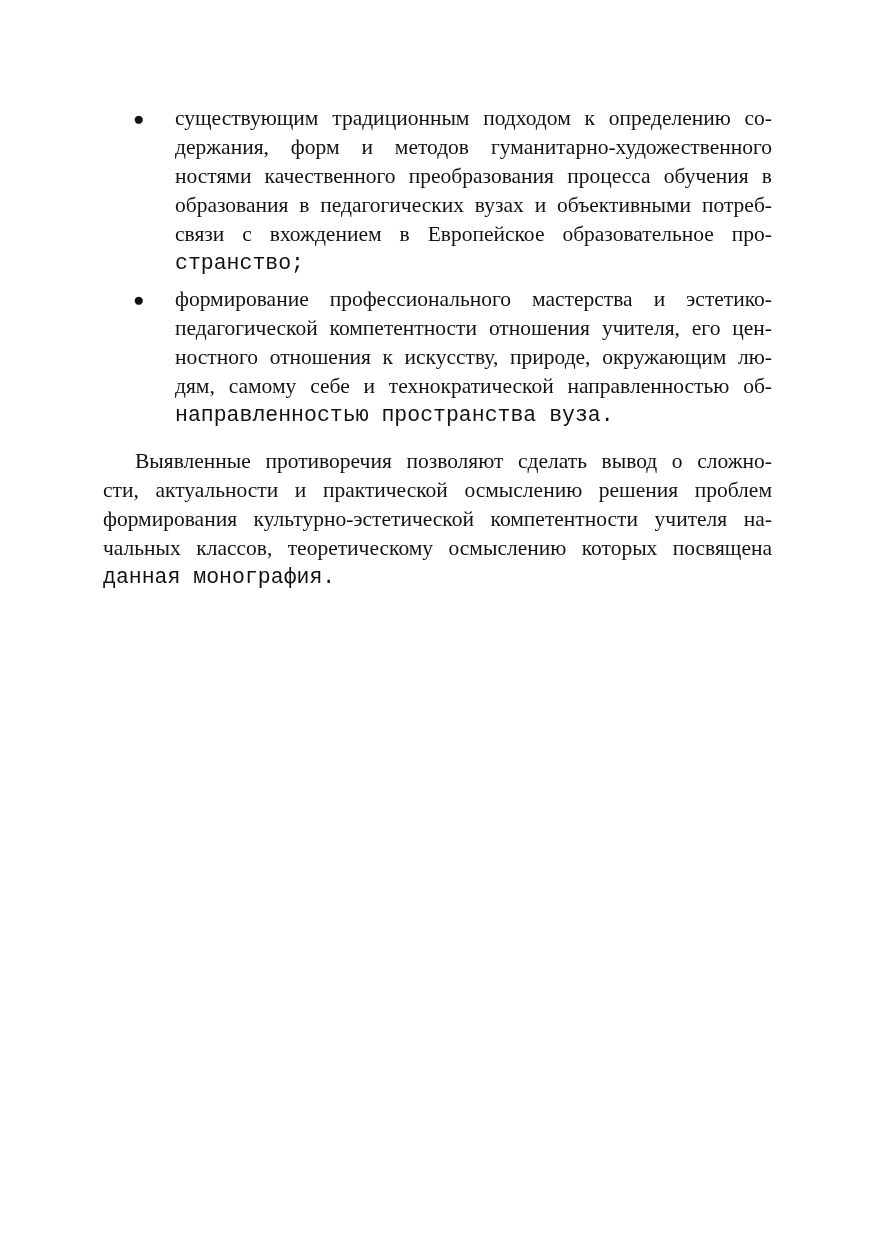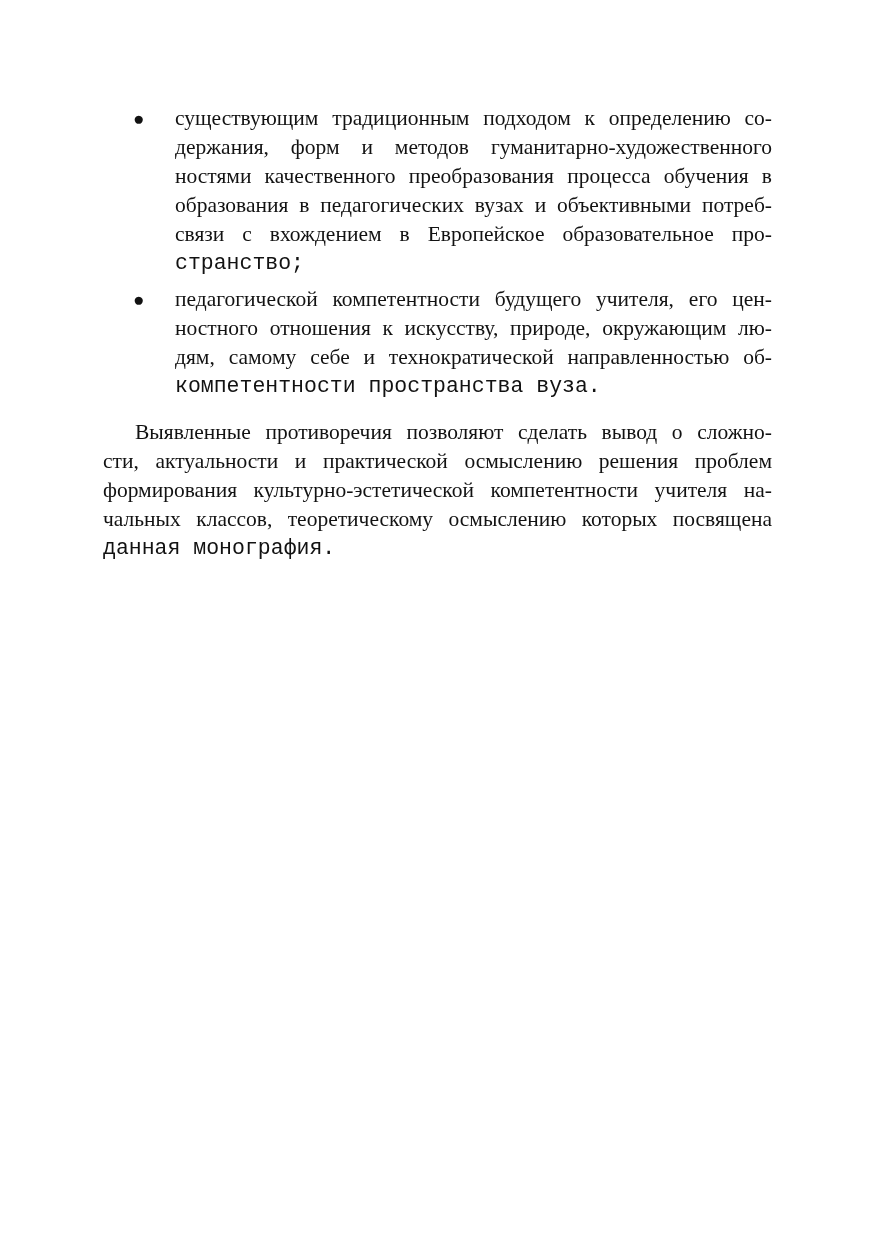--- a/index.html
+++ b/index.html
@@ -71,24 +71,25 @@
             <div class="line">ностями качественного преобразования процесса обучения в</div>
             <div class="line">образования в педагогических вузах и объективными потреб-</div>
             <div class="line">связи с вхождением в Европейское образовательное про-</div>
             <div class="line last">странство;</div>
           </div>
       </div>
 
       <div class="bullet-item">
         <span class="bullet-marker">●</span>
         <div class="bullet-text">
-            <div class="line">педагогической компетентности будущего учителя, его цен-</div>
+            <div class="line">формирование профессионального мастерства и эстетико-</div>
+            <div class="line">педагогической компетентности отношения учителя, его цен-</div>
             <div class="line">ностного отношения к искусству, природе, окружающим лю-</div>
             <div class="line">дям, самому себе и технократической направленностью об-</div>
-            <div class="line last">компетентности пространства вуза.</div>
+            <div class="line last">направленностью пространства вуза.</div>
           </div>
       </div>
 
     </div>
 
     <div class="paragraph">
         <div class="line first">Выявленные противоречия позволяют сделать вывод о сложно-</div>
         <div class="line">сти, актуальности и практической осмыслению решения проблем</div>
         <div class="line">формирования культурно-эстетической компетентности учителя на-</div>
         <div class="line">чальных классов, теоретическому осмыслению которых посвящена</div>

